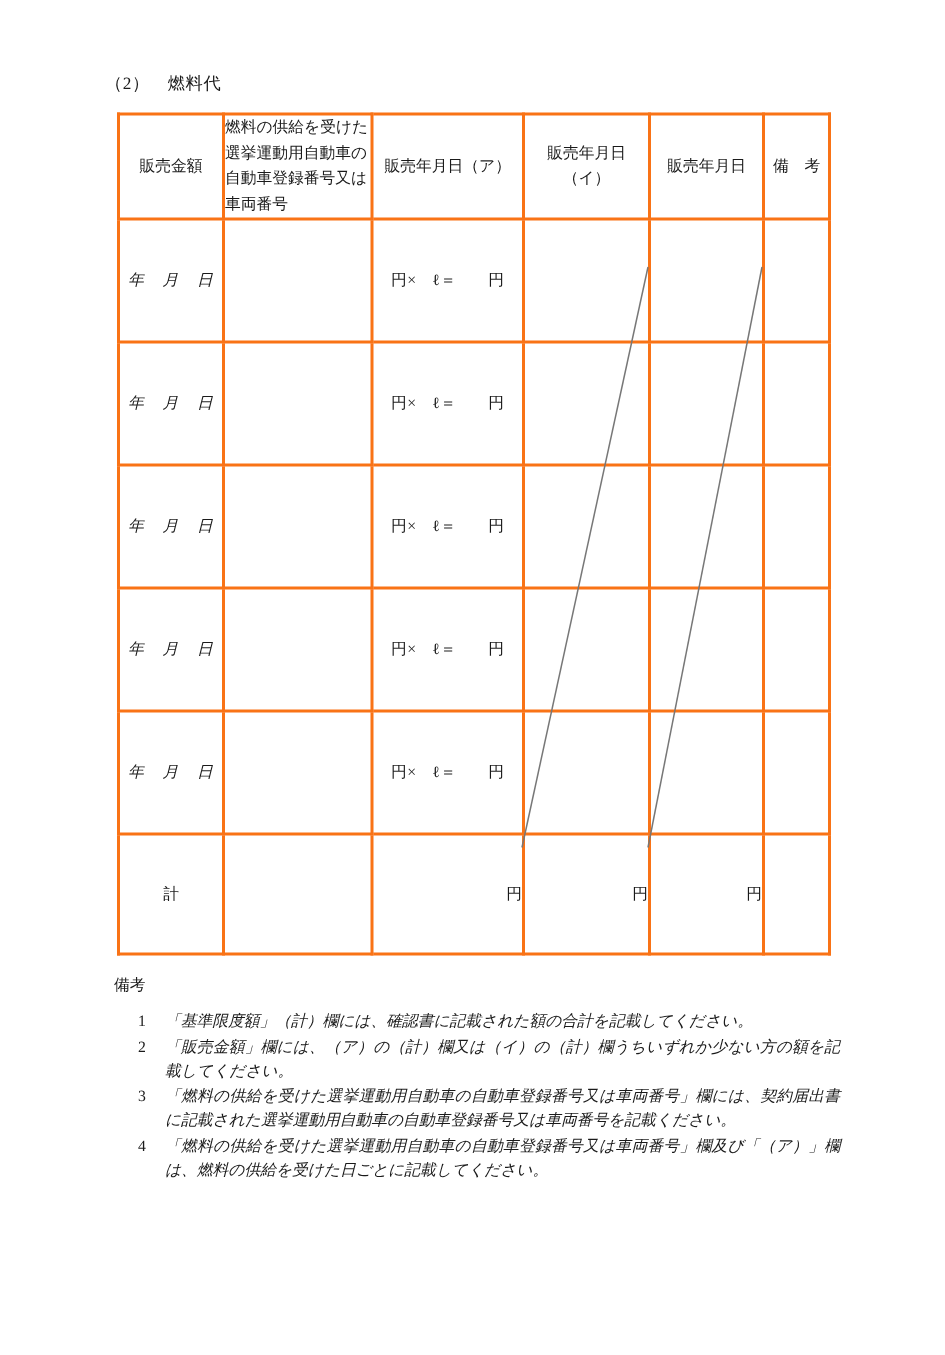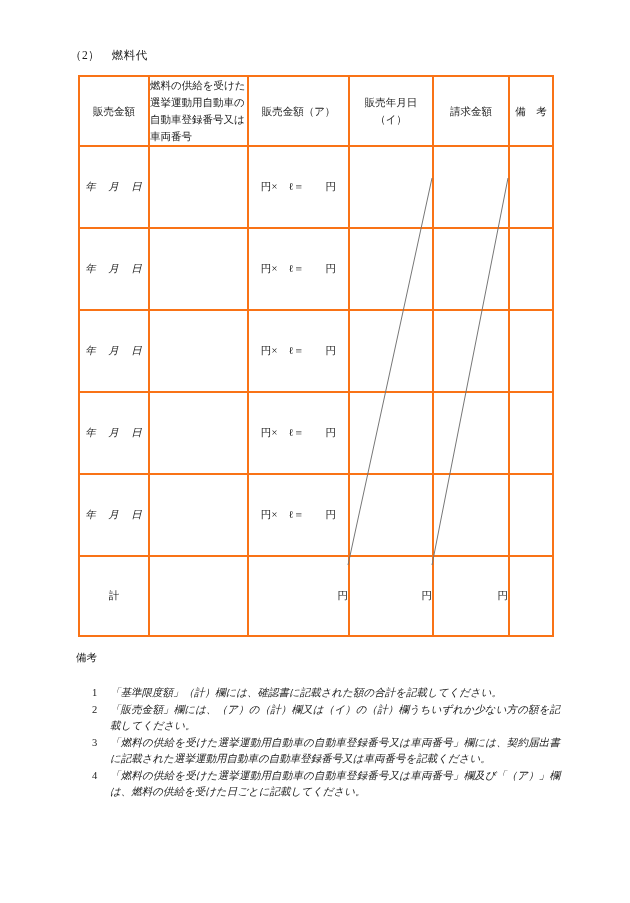--- a/index.html
+++ b/index.html
@@ -119,21 +119,21 @@
   
   .notes {
     position: absolute;
     left: 70px;
     top: 650px;
     width: 500px;
     font-size: 10.5px;
     line-height: 1.52;
   }
   .notes-heading {
-    margin: 0 0 19px 6px;
+    margin: 0 0 8px 6px;
   }
   .note-item {
     display: flex;
     align-items: flex-start;
     margin-bottom: 1px;
   }
   .note-num {
     width: 40px;
     flex: 0 0 40px;
     text-align: left;
@@ -163,23 +163,23 @@
       <col class="col-limit">
       <col class="col-claim">
       <col class="col-note">
     </colgroup>
     <thead>
       <tr class="head-row">
         <th class="head-cell-center">販売金額</th>
         <th class="head-cell-wrap">
           <span class="wrap-inner">燃料の供給を受けた選挙運動用自動車の自動車登録番号又は車両番号</span>
         </th>
-        <th class="head-cell-center">販売金額（ア）</th>
+        <th class="head-cell-center">販売年月日（ア）</th>
         <th class="head-limit">販売年月日（イ）</th>
-        <th class="head-cell-center">請求金額</th>
+        <th class="head-cell-center">販売年月日</th>
         <th class="head-cell-center">備　考</th>
       </tr>
     </thead>
     <tbody>
       <tr class="data-row">
         <td class="cell-date">年　月　日</td>
         <td></td>
         <td class="cell-calc">円×　ℓ＝　　円</td>
         <td></td>
         <td></td>

